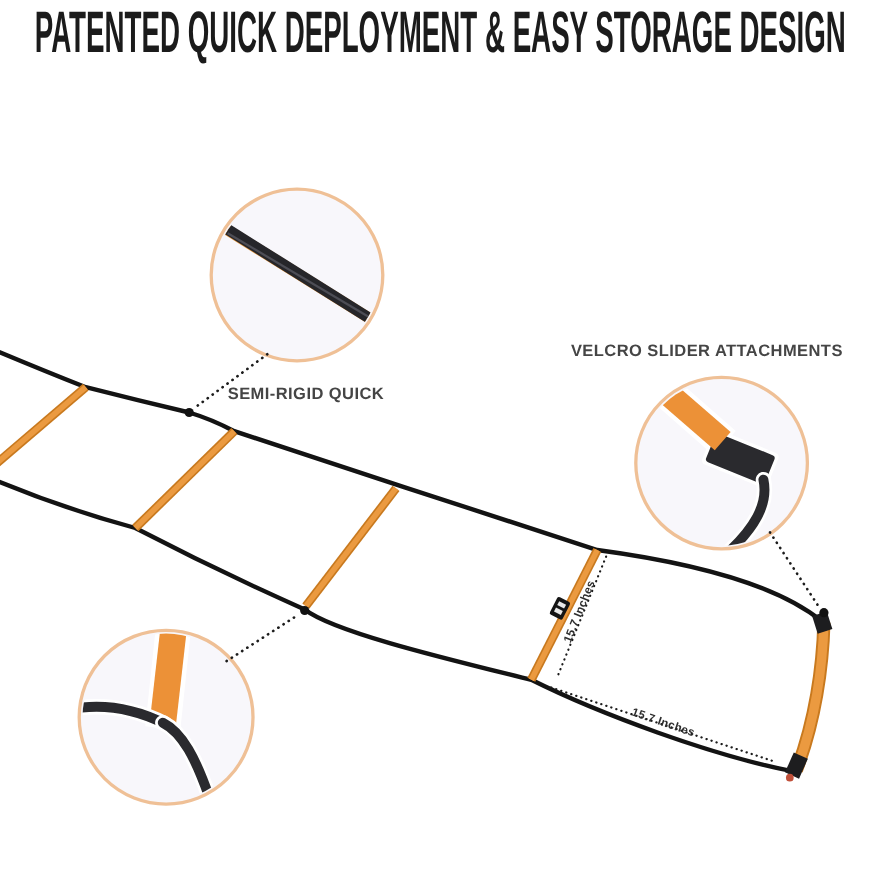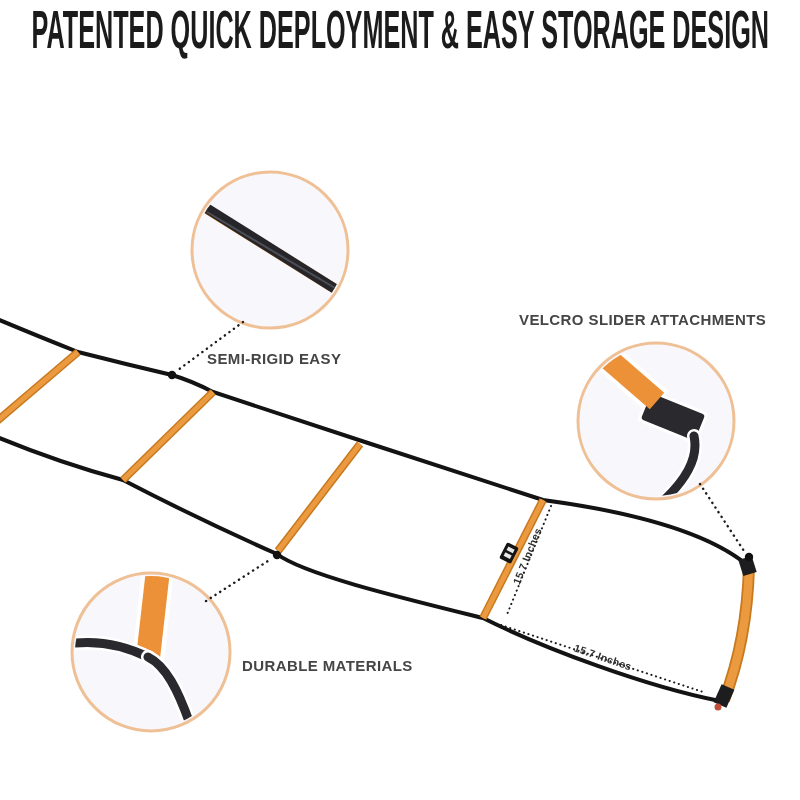--- a/index.html
+++ b/index.html
@@ -123,19 +123,18 @@
     <g stroke="#1c1c1c" stroke-width="2" stroke-dasharray="0.2 4.6" stroke-linecap="round" fill="none">
       <path d="M551,506 L506,617"></path>
       <path d="M501,625 L706,693"></path>
     </g>
 
     <circle cx="172" cy="375" r="4.2" fill="#111111"></circle>
     <circle cx="277" cy="555" r="4.2" fill="#111111"></circle>
     <circle cx="749" cy="557" r="4.2" fill="#111111"></circle>
   </svg>
 
-  <div class="callout semi">SEMI-RIGID EASY</div>
+  <div class="callout semi">SEMI-RIGID QUICK</div>
   <div class="callout velcro">VELCRO SLIDER ATTACHMENTS</div>
-  <div class="callout durable">DURABLE MATERIALS</div>
   <div class="measure m1">15.7 Inches</div>
   <div class="measure m2">15.7 Inches</div>
 
 </div>
 
 </body></html>

